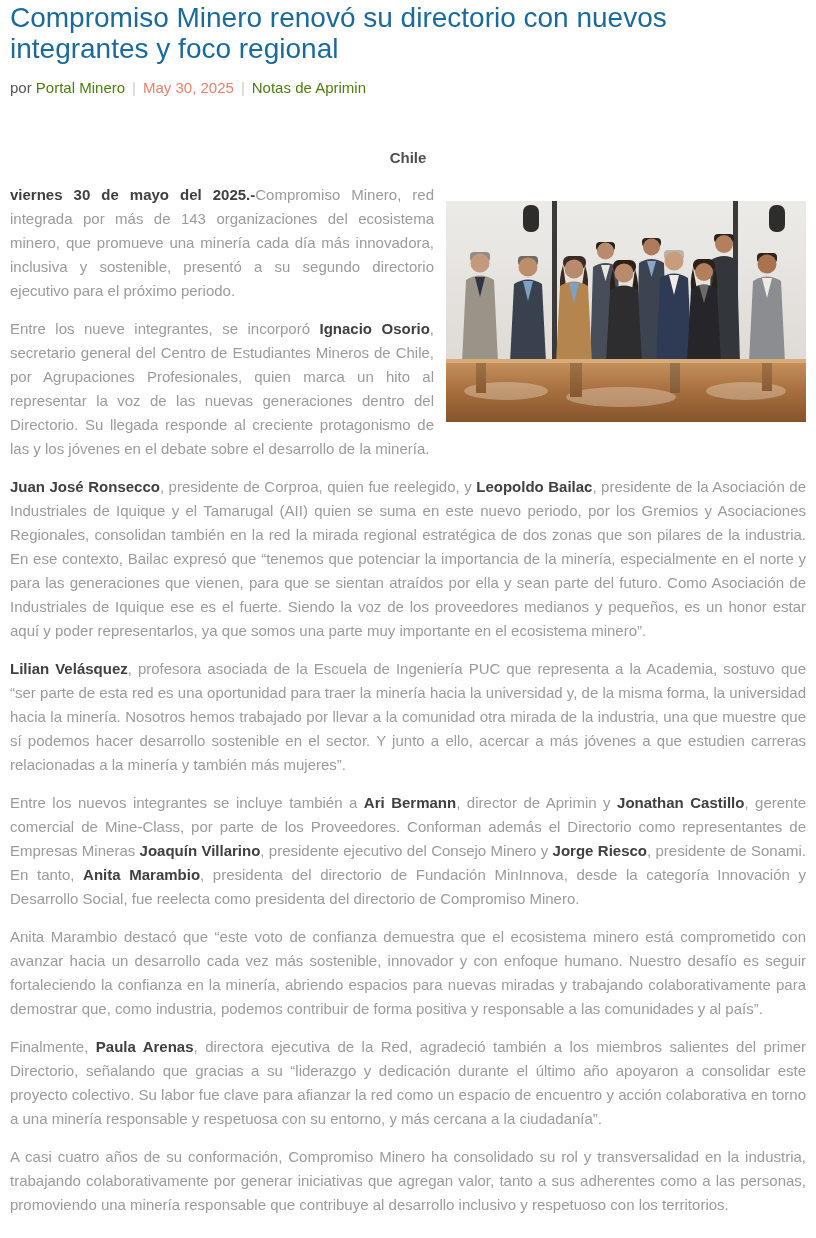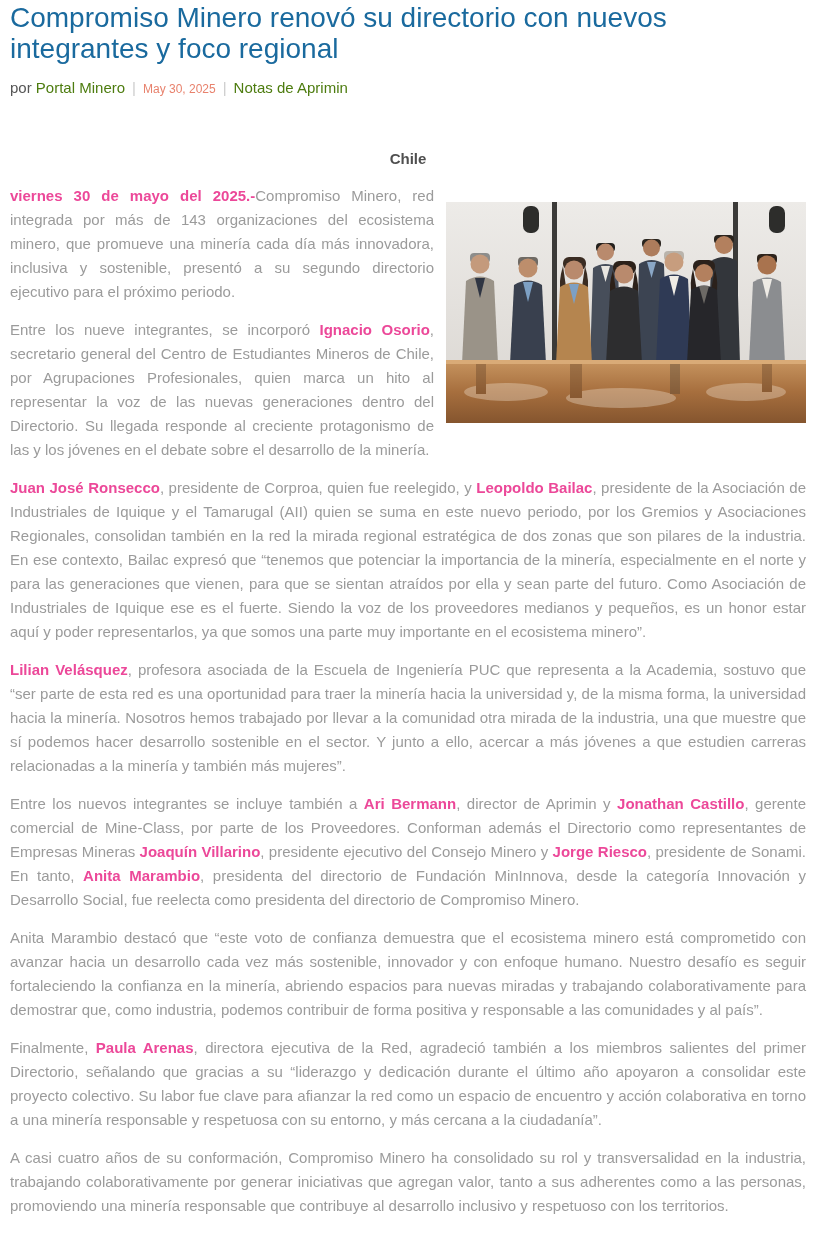--- a/index.html
+++ b/index.html
@@ -22,21 +22,21 @@
   }
 
   .meta {
     font-size: 15px;
     color: #555555;
     margin: 0 0 50px 0;
     line-height: 20px;
   }
   .meta a { color: #4d7c0f; text-decoration: none; cursor: pointer; }
   .meta .sep { color: #cccccc; padding: 0 7px; font-weight: 300; }
-  .meta .date { color: #e8826d; font-size: 12px; }
+  .meta .date { color: #e8826d; font-size: 15px; }
 
   .location {
     font-size: 15px;
     font-weight: bold;
     color: #4f4f4f;
     margin: 0 0 15px 0;
     line-height: 20px;
     text-align: center;
   }
   .lede {
@@ -47,21 +47,21 @@
     line-height: 21px;
   }
 
   .body p {
     font-size: 15px;
     line-height: 24px;
     color: #9b9b9b;
     text-align: justify;
     margin: 0 0 14px 0;
   }
-  .body p strong { color: #ec4899; font-weight: bold; }
+  .body p strong { color: #404040; font-weight: bold; }
 
   figure.photo {
     float: right;
     width: 360px;
     height: 221px;
     margin: 18px 0 12px 12px;
     padding: 0;
     overflow: hidden;
   }
   figure.photo svg { display: block; width: 360px; height: 221px; }

